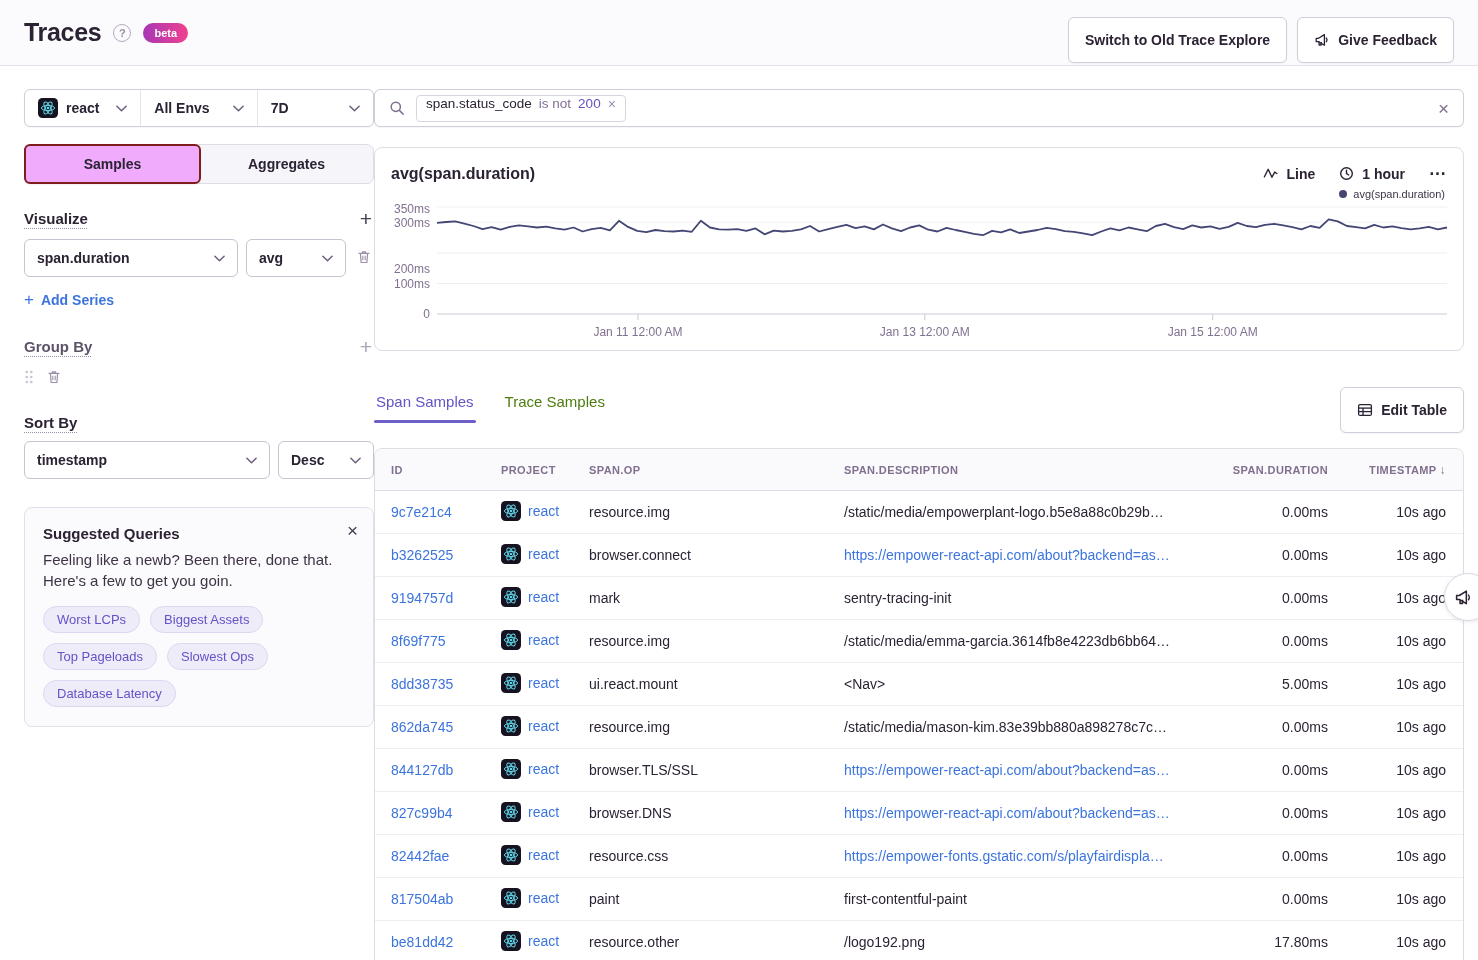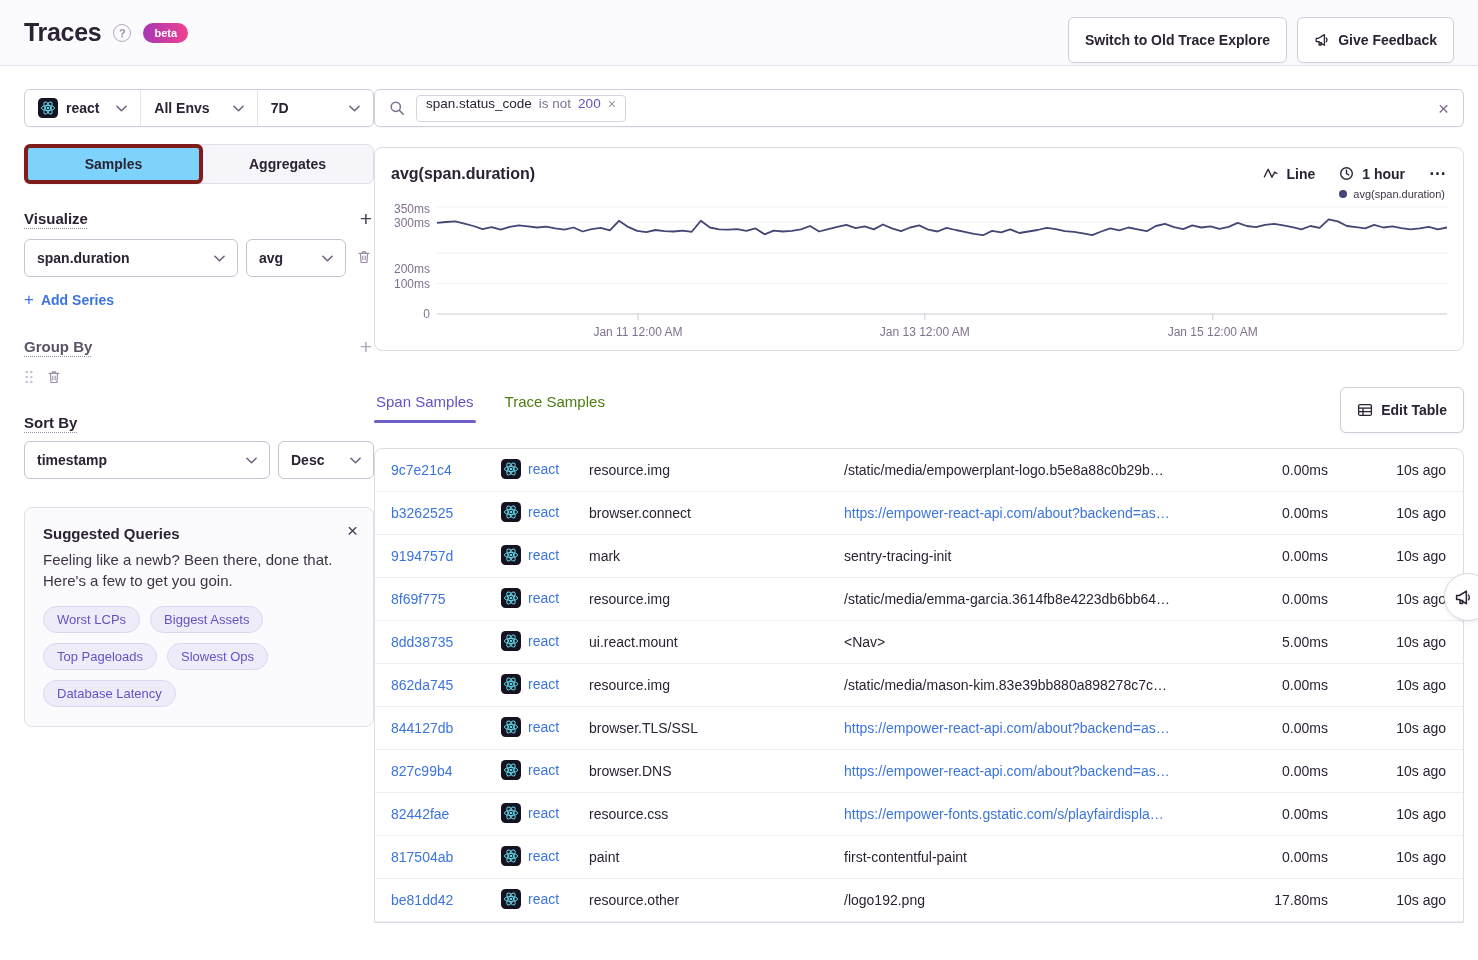--- a/index.html
+++ b/index.html
@@ -34,21 +34,21 @@
     font-size:14px; font-weight:700; cursor:pointer; flex:1; justify-content:space-between; }
   .picker-seg + .picker-seg { border-left:1px solid #e6e1ea; }
   .seg-left { display:flex; align-items:center; gap:8px; }
   .chev { width:11px; height:7px; color:#71627f; flex:0 0 auto; }
   .react-sq { width:20px; height:20px; }
 
   .seg-tabs { margin-top:17px; display:flex; background:#f6f5f9; border:1px solid #e0dce5;
     border-radius:7px; height:40px; }
   .seg-tab { flex:1; display:flex; align-items:center; justify-content:center;
     font-size:14px; font-weight:700; color:#2b2233; cursor:pointer; }
-  .seg-tab.active { background:#7dd3fc; border:4px solid #7f1d1d; border-radius:6px; margin:-1px;
+  .seg-tab.active { background:#f0abfc; border:2px solid #7f1d1d; border-radius:6px; margin:-1px;
     box-shadow:0 1px 2px rgba(43,34,51,.06); }
 
   .section-head { display:flex; align-items:center; justify-content:space-between;
     margin:24px 2px 10px 0; }
   .section-title { font-size:15px; font-weight:700; color:#2b2233;
     text-decoration:underline dotted; text-decoration-color:#9b8fa8;
     text-decoration-thickness:1px; text-underline-offset:4px; }
   .plus-btn { font-size:21px; font-weight:400; color:#4a3f55; cursor:pointer; line-height:1;
     background:none; border:none; font-family:inherit; }
 
@@ -415,20 +415,30 @@
       </button>
       <button class="btn edit-btn">
         <svg>
             <use href="#icon-table"></use>
           </svg>
         <span>Edit Table</span>
       </button>
     </div>
 
     <section class="table">
+      <div class="thead">
+        <div class="th">ID</div>
+        <div class="th">PROJECT</div>
+        <div class="th">SPAN.OP</div>
+        <div class="th">SPAN.DESCRIPTION</div>
+        <div class="th th-right">SPAN.DURATION</div>
+        <div class="th th-right">
+          <span>TIMESTAMP</span><span class="sort-arrow">↓</span>
+        </div>
+      </div>
       <div>
   <div class="tr">
     <div class="td"><a class="link row-id">9c7e21c4</a></div>
     <div class="td">
       <span class="proj">
         <svg>
                   <use href="#icon-react"></use>
                 </svg>
         <a class="link proj-name">react</a>
       </span>

